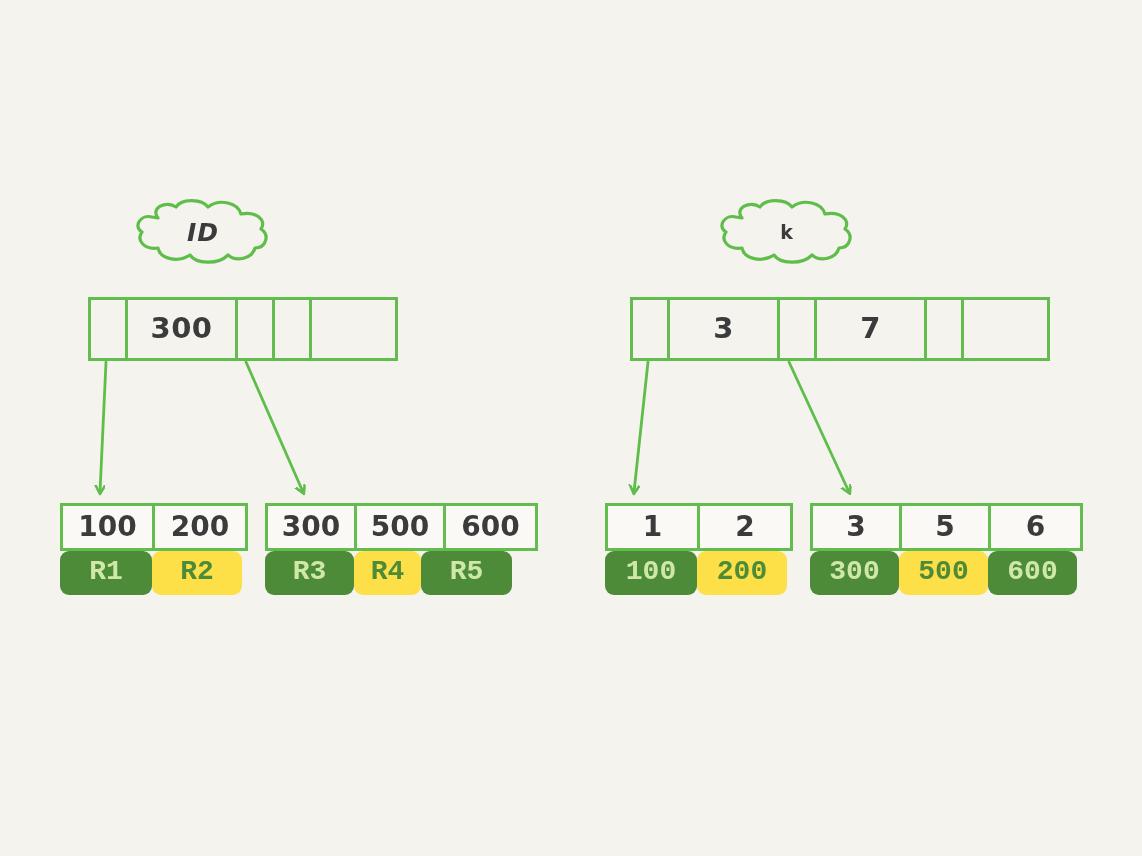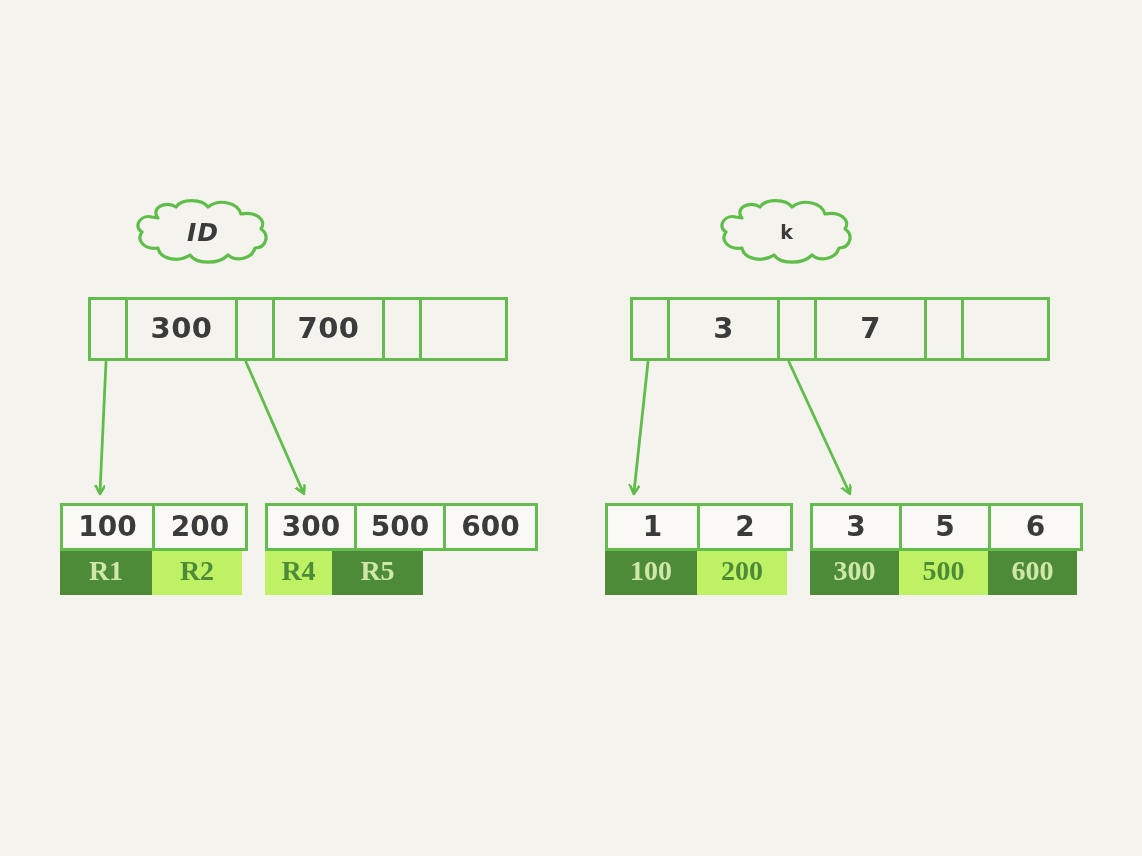--- a/index.html
+++ b/index.html
@@ -101,26 +101,27 @@
   .leaf-vals {
     display: flex;
     height: 44px;
   }
   .leaf-val {
     display: flex;
     align-items: center;
     justify-content: center;
     font-size: 28px;
     font-weight: 600;
-    font-family: Liberation Serif, serif;
+    font-family: Liberation Mono, monospace;
     box-sizing: border-box;
     padding-bottom: 4px;
+    border-radius: 9px;
   }
   .leaf-val.dark  { background: #4d8b38; color: #cfe8a8; }
-  .leaf-val.light { background: #bef264; color: #4d8b38; }
+  .leaf-val.light { background: #fde047; color: #4d8b38; }
 
   .arrow-layer { position: absolute; left:0; top:0; width:1142px; height:856px; pointer-events:none; }
 </style>
 </head>
 <body>
 
 <div id="canvas">
 
   <svg class="arrow-layer" viewBox="0 0 1142 856">
     <defs>
@@ -147,21 +148,20 @@
                  C90,67 68,66 62,57 C50,65 32,61 30,50 C16,52 8,42 14,34
                  C5,29 12,16 24,19 Z" fill="none" stroke="#5fbd4a" stroke-width="3.2" stroke-linecap="round" stroke-linejoin="round"></path>
       </svg>
       <div class="cloud-text">ID</div>
     </div>
 
     <div class="root-node" style="left:88px; top:297px;">
       <div class="root-cell ptr"></div>
       <div class="root-cell key">300</div>
       <div class="root-cell ptr"></div>
-      <div class="root-cell key">700</div>
       <div class="root-cell ptr"></div>
       <div class="root-cell tail"></div>
     </div>
 
     <div class="leaf" style="left:60px; top:503px;">
       <div class="leaf-keys">
         <div class="leaf-key" style="width:92px">100</div>
         <div class="leaf-key" style="width:90px">200</div>
       </div>
       <div class="leaf-vals">
@@ -170,20 +170,21 @@
       </div>
     </div>
 
     <div class="leaf" style="left:265px; top:503px;">
       <div class="leaf-keys">
         <div class="leaf-key" style="width:89px">300</div>
         <div class="leaf-key" style="width:89px">500</div>
         <div class="leaf-key" style="width:89px">600</div>
       </div>
       <div class="leaf-vals">
+        <div class="leaf-val dark" style="width:89px">R3</div>
         <div class="leaf-val light" style="width:67px">R4</div>
         <div class="leaf-val dark" style="width:91px">R5</div>
       </div>
     </div>
   </div>
 
   <div class="tree">
 
     <div class="cloud-wrap" style="left:712px; top:198px;">
       <svg width="150" height="70" viewBox="0 0 150 70">

